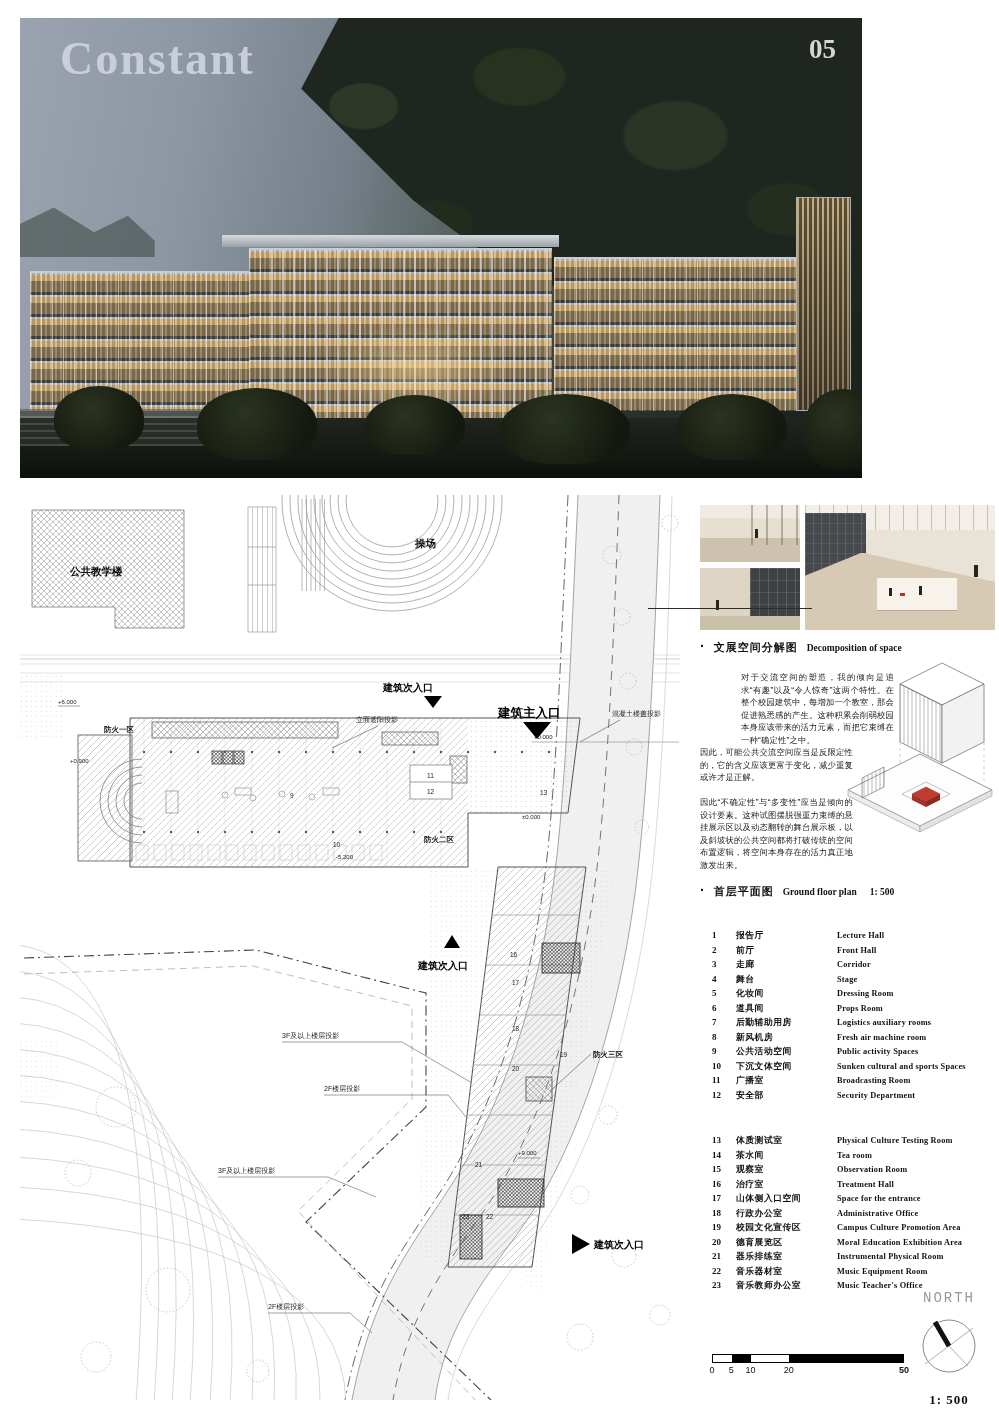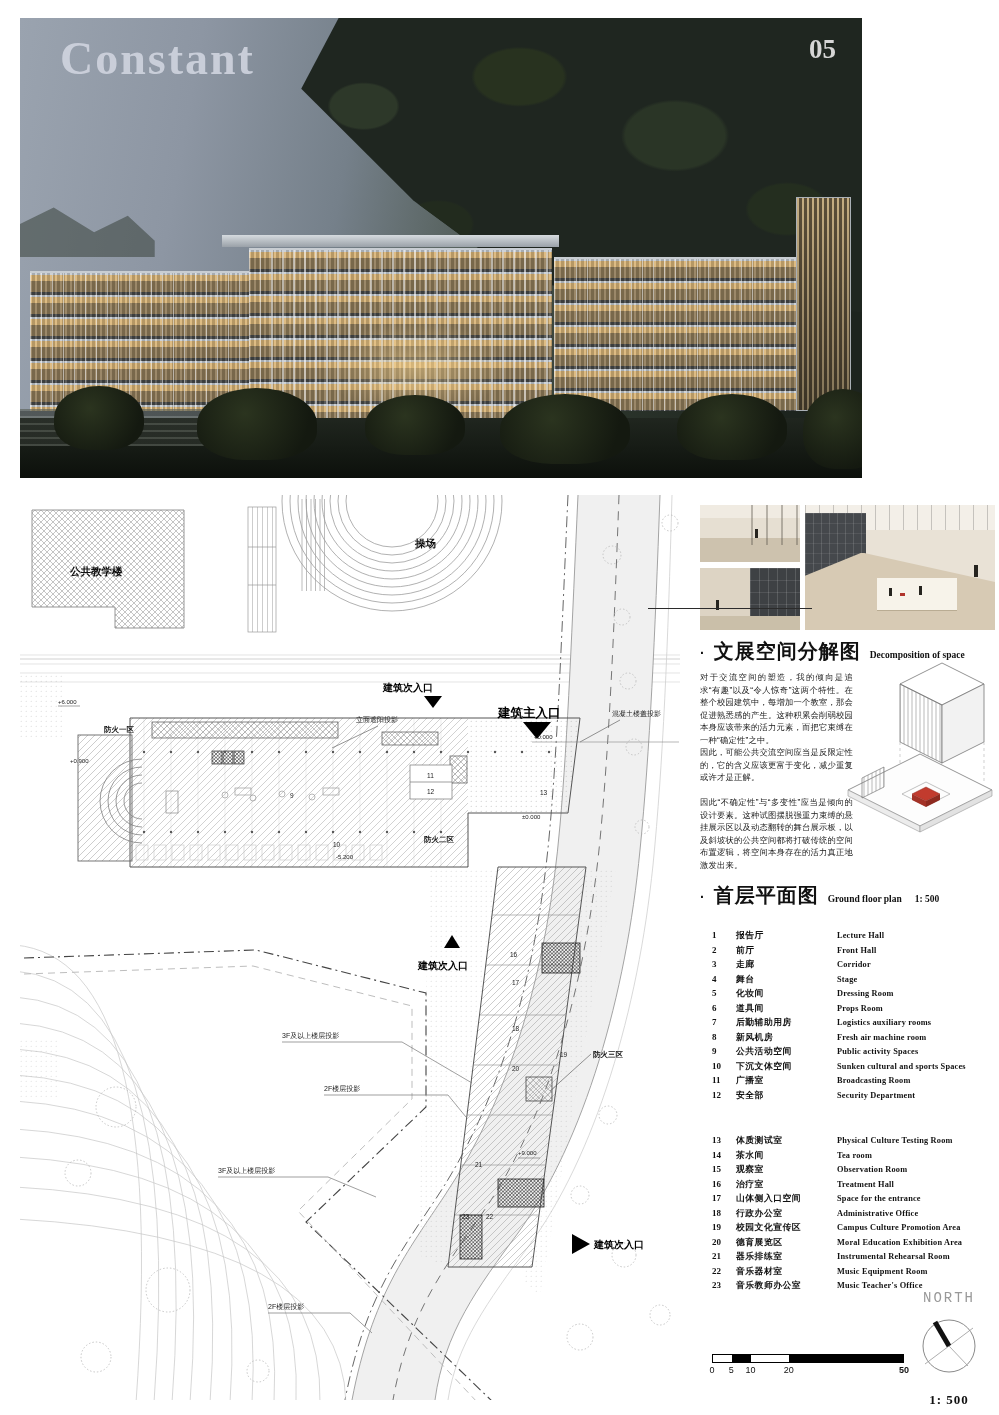--- a/index.html
+++ b/index.html
@@ -63,21 +63,21 @@
                        repeating-linear-gradient(180deg,rgba(255,255,255,.08) 0 1px,transparent 1px 10px);}
   .t3 .ramp{position:absolute;left:0;bottom:0;width:100%;height:62%;background:#d7cab4;
       clip-path:polygon(0 100%,0 30%,30% 0,100% 38%,100% 100%);}
   .t3 .pit{position:absolute;left:38%;top:58%;width:42%;height:26%;background:#f7f3ea;
       box-shadow:0 1px 0 #b9ac93;}
   .fig{position:absolute;background:#26241f;}
   .connector{position:absolute;left:648px;top:608px;width:164px;height:1.3px;background:#2b2b2b;z-index:6;}
 
   .sec{position:absolute;display:flex;align-items:baseline;gap:9px;white-space:nowrap;}
   .sec-bullet{font-weight:bold;font-size:14px;}
-  .sec-zh{font-size:20px;font-weight:bold;letter-spacing:1px;}
+  .sec-zh{font-size:11px;font-weight:bold;letter-spacing:1px;}
   .sec-en{font:bold 9.5px "Liberation Serif",serif;}
   .sec-scale{font:bold 9.5px "Liberation Serif",serif;margin-left:4px;}
   .para{position:absolute;left:700px;width:153px;font-size:8.3px;line-height:12.5px;
         text-align:justify;color:#1a1a1a;letter-spacing:.2px;}
 
   .legend{position:absolute;left:712px;width:283px;}
   .lg-row{display:flex;align-items:baseline;height:14.55px;}
   .lg-num{width:24px;font:bold 9px "Liberation Serif",serif;}
   .lg-zh{width:101px;font-size:8.8px;font-weight:bold;letter-spacing:.5px;}
   .lg-en{flex:1;font:bold 8.3px "Liberation Serif",serif;letter-spacing:.2px;}
@@ -424,21 +424,21 @@
     <div class="fig" style="left:89%;top:48%;width:4px;height:12px;"></div>
   </div>
   <div class="connector"></div>
 
   <div class="sec" style="left:700px;top:638px;">
     <span class="sec-bullet">·</span>
     <span class="sec-zh">文展空间分解图</span>
     <span class="sec-en">Decomposition of space</span>
   </div>
 
-  <div class="para" style="top:671px;">对于交流空间的塑造，我的倾向是追求“有趣”以及“令人惊奇”这两个特性。在整个校园建筑中，每增加一个教室，那会促进熟悉感的产生。这种积累会削弱校园本身应该带来的活力元素，而把它束缚在一种“确定性”之中。</div>
+  <div class="para" style="top:671px;margin-left:41px;">对于交流空间的塑造，我的倾向是追求“有趣”以及“令人惊奇”这两个特性。在整个校园建筑中，每增加一个教室，那会促进熟悉感的产生。这种积累会削弱校园本身应该带来的活力元素，而把它束缚在一种“确定性”之中。</div>
   <div class="para" style="top:796px;">因此“不确定性”与“多变性”应当是倾向的设计要素。这种试图摆脱强重力束缚的悬挂展示区以及动态翻转的舞台展示板，以及斜坡状的公共空间都将打破传统的空间布置逻辑，将空间本身存在的活力真正地激发出来。</div>
   <div class="para" style="top:746px;">因此，可能公共交流空间应当是反限定性的，它的含义应该更富于变化，减少重复或许才是正解。</div>
 
   <svg style="position:absolute;left:838px;top:658px;" width="160" height="220" viewBox="0 0 160 220">
     <defs>
       <pattern id="axv" width="4" height="4" patternUnits="userSpaceOnUse">
         <path d="M2,0 V4" stroke="#888" stroke-width="0.6"></path>
       </pattern>
     </defs>
     <g>
@@ -570,21 +570,21 @@
         <span class="lg-en">Campus Culture Promotion Area</span>
       </div>
     <div class="lg-row">
         <span class="lg-num">20</span>
         <span class="lg-zh">德育展览区</span>
         <span class="lg-en">Moral Education Exhibition Area</span>
       </div>
     <div class="lg-row">
         <span class="lg-num">21</span>
         <span class="lg-zh">器乐排练室</span>
-        <span class="lg-en">Instrumental Rehearsal Room</span>
+        <span class="lg-en">Instrumental Physical Room</span>
       </div>
     <div class="lg-row">
         <span class="lg-num">22</span>
         <span class="lg-zh">音乐器材室</span>
         <span class="lg-en">Music Equipment Room</span>
       </div>
     <div class="lg-row">
         <span class="lg-num">23</span>
         <span class="lg-zh">音乐教师办公室</span>
         <span class="lg-en">Music Teacher's Office</span>

